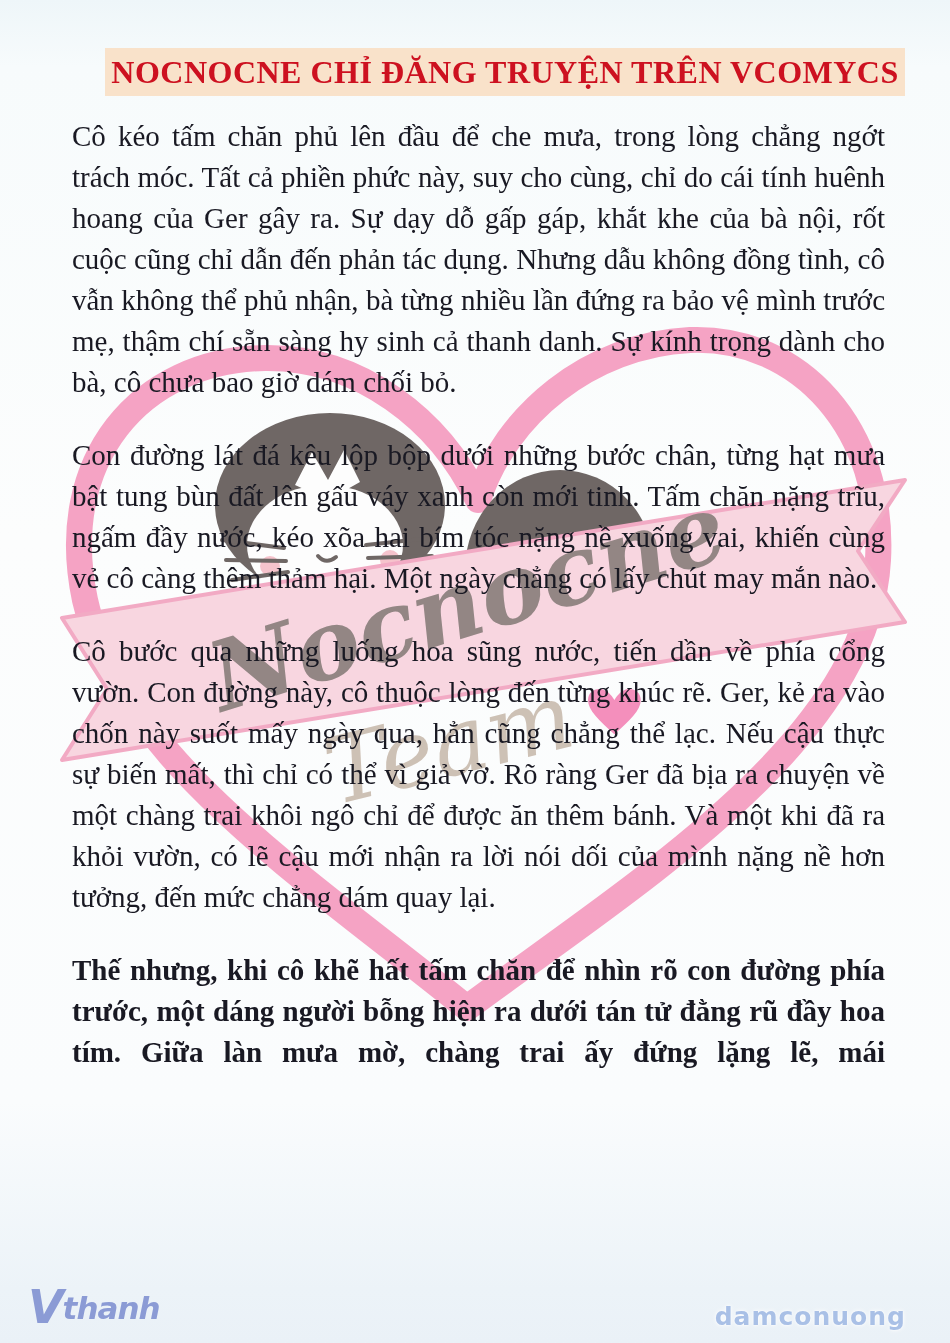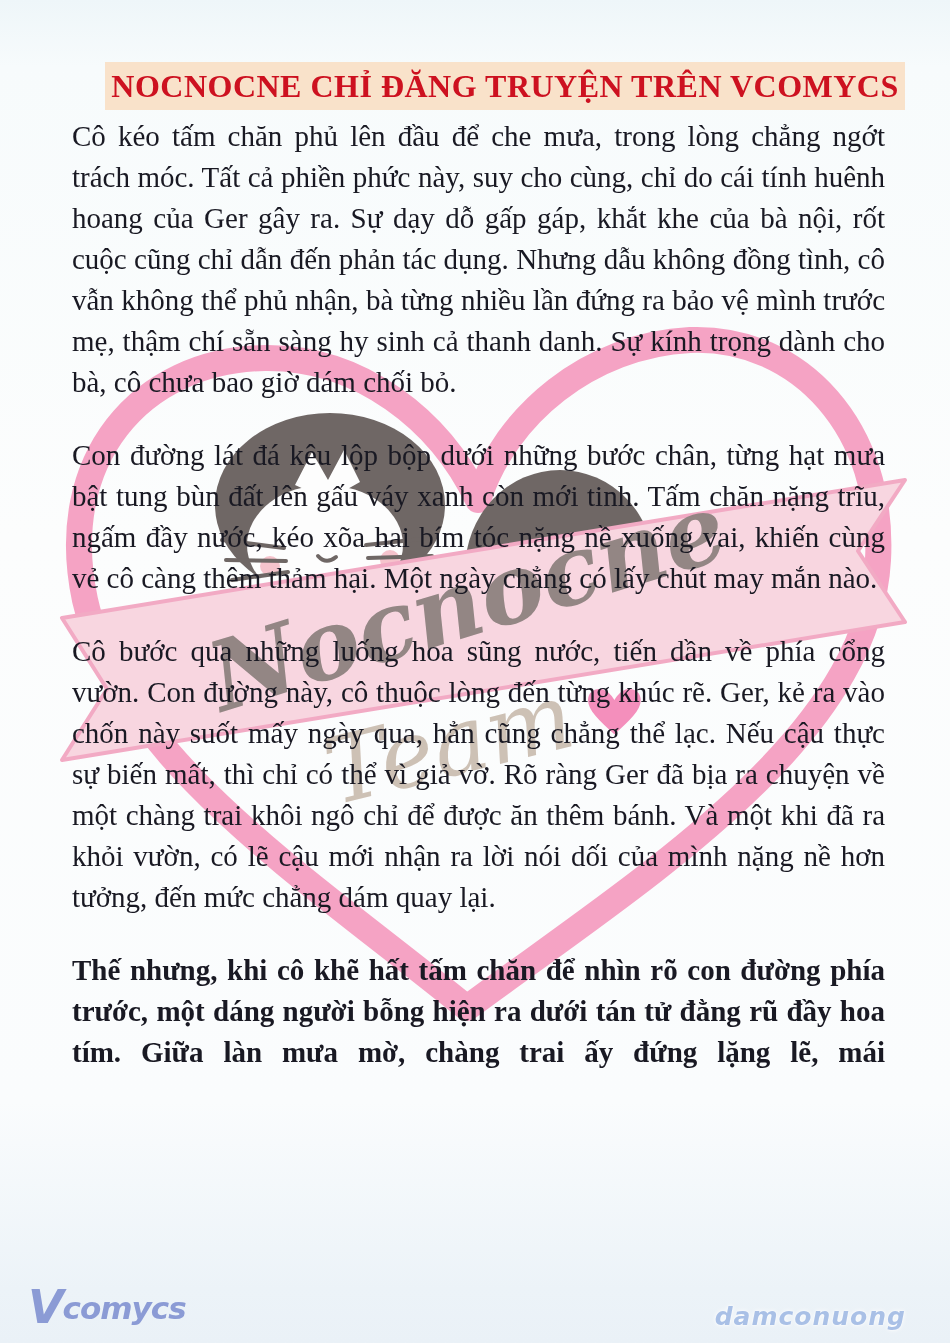--- a/index.html
+++ b/index.html
@@ -15,21 +15,21 @@
   }
   .wm-name{
     font-family:"DejaVu Serif",serif;
     font-weight:bold;font-style:italic;
   }
   .wm-team{
     font-family:"DejaVu Serif",serif;
     font-style:italic;
   }
   .header-banner{
-    position:absolute;left:105px;top:62px;width:800px;height:48px;
+    position:absolute;left:105px;top:48px;width:800px;height:48px;
     background:#f9e2ca;
     z-index:2;
     display:flex;align-items:center;justify-content:center;
   }
   .header-banner h1{
     margin:0;
     font-family:"Liberation Serif",serif;
     font-size:32px;font-weight:bold;
     color:#cd1120;
     letter-spacing:0.5px;
@@ -61,21 +61,20 @@
   }
   .footer-logo .logo-v{font-size:46px;vertical-align:-4px;}
   .footer-logo .logo-rest{font-size:31px;}
   .credit{
     position:absolute;right:44px;top:1302px;z-index:2;
     font-family:"DejaVu Sans",sans-serif;
     font-weight:bold;font-size:25px;
     color:#a9c0e6;
     text-shadow:0 0 5px #ffffff,0 0 2px #ffffff;
     letter-spacing:1px;
-    font-style:italic;
   }
 </style>
 </head>
 <body>
 
 <div class="page">
 
   <svg class="watermark" viewBox="0 0 950 1343" xmlns="http://www.w3.org/2000/svg" aria-hidden="true">
 
     <path d="M 467 1008
@@ -120,18 +119,18 @@
   </div>
 
   <div class="body-text">
     <p>Cô kéo tấm chăn phủ lên đầu để che mưa, trong lòng chẳng ngớt trách móc. Tất cả phiền phức này, suy cho cùng, chỉ do cái tính huênh hoang của Ger gây ra. Sự dạy dỗ gấp gáp, khắt khe của bà nội, rốt cuộc cũng chỉ dẫn đến phản tác dụng. Nhưng dẫu không đồng tình, cô vẫn không thể phủ nhận, bà từng nhiều lần đứng ra bảo vệ mình trước mẹ, thậm chí sẵn sàng hy sinh cả thanh danh. Sự kính trọng dành cho bà, cô chưa bao giờ dám chối bỏ.</p>
     <p>Con đường lát đá kêu lộp bộp dưới những bước chân, từng hạt mưa bật tung bùn đất lên gấu váy xanh còn mới tinh. Tấm chăn nặng trĩu, ngấm đầy nước, kéo xõa hai bím tóc nặng nề xuống vai, khiến cùng vẻ cô càng thêm thảm hại. Một ngày chẳng có lấy chút may mắn nào.</p>
     <p>Cô bước qua những luống hoa sũng nước, tiến dần về phía cổng vườn. Con đường này, cô thuộc lòng đến từng khúc rẽ. Ger, kẻ ra vào chốn này suốt mấy ngày qua, hẳn cũng chẳng thể lạc. Nếu cậu thực sự biến mất, thì chỉ có thể vì giả vờ. Rõ ràng Ger đã bịa ra chuyện về một chàng trai khôi ngô chỉ để được ăn thêm bánh. Và một khi đã ra khỏi vườn, có lẽ cậu mới nhận ra lời nói dối của mình nặng nề hơn tưởng, đến mức chẳng dám quay lại.</p>
     <p class="cut">Thế nhưng, khi cô khẽ hất tấm chăn để nhìn rõ con đường phía trước, một dáng người bỗng hiện ra dưới tán tử đằng rũ đầy hoa tím. Giữa làn mưa mờ, chàng trai ấy đứng lặng lẽ, mái</p>
   </div>
 
   <div class="footer-logo">
-    <span class="logo-v">V</span><span class="logo-rest">comycs</span>
+    <span class="logo-v">V</span><span class="logo-rest">thanh</span>
   </div>
 
   <div class="credit">damconuong</div>
 
 </div>
 
 </body></html>

